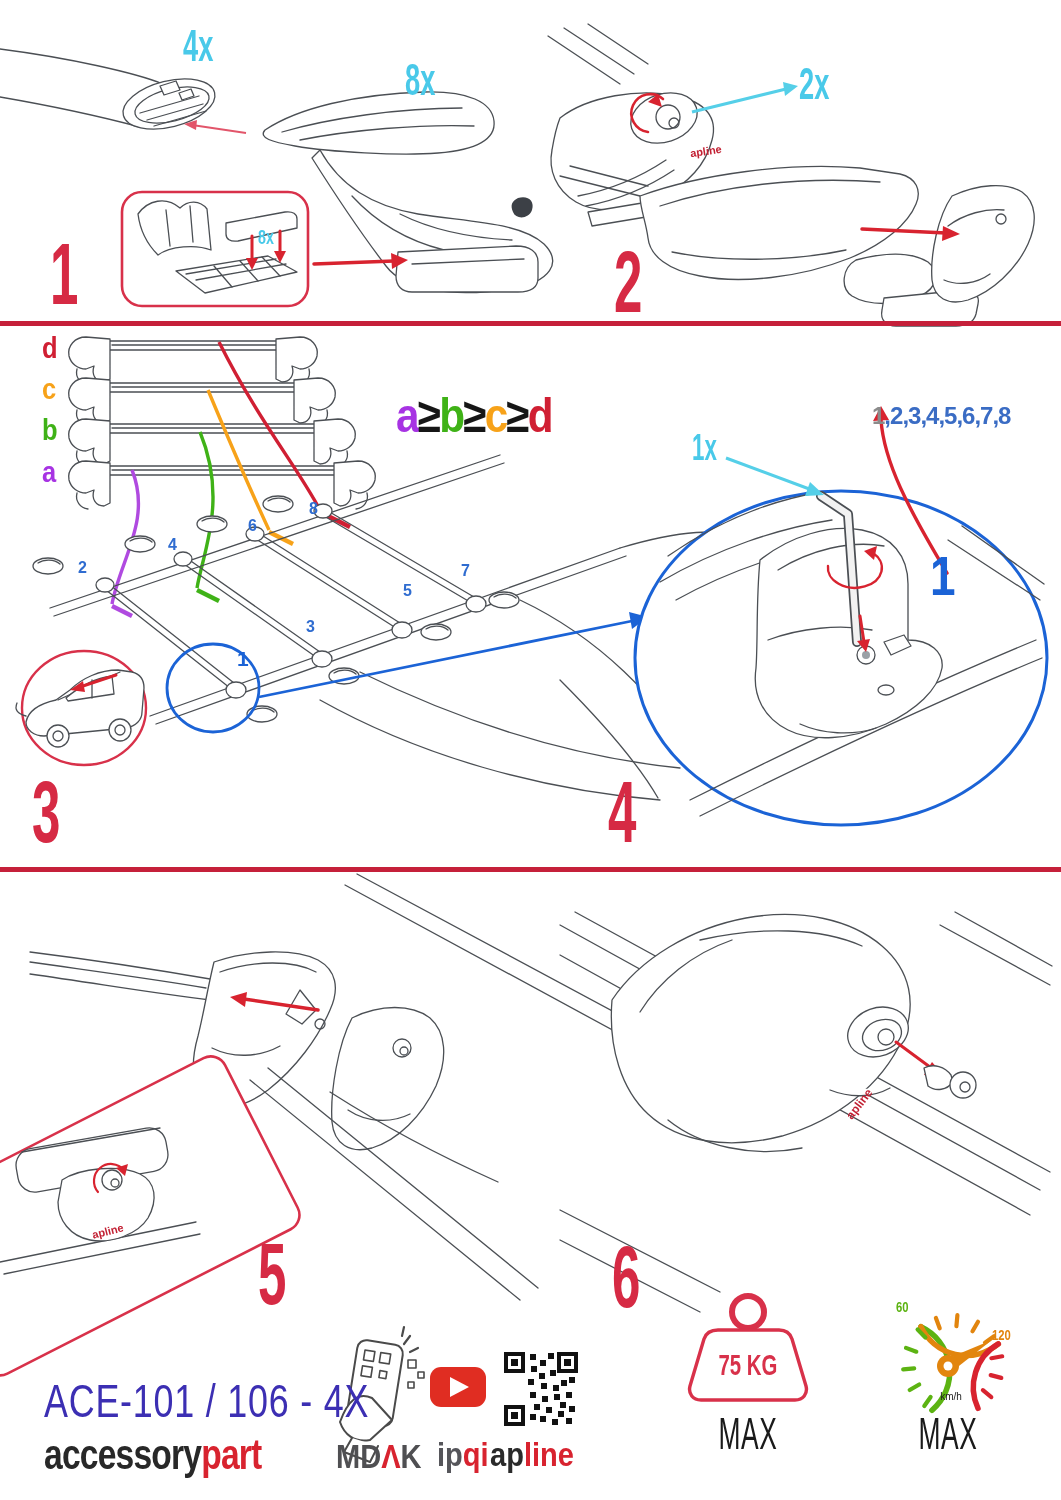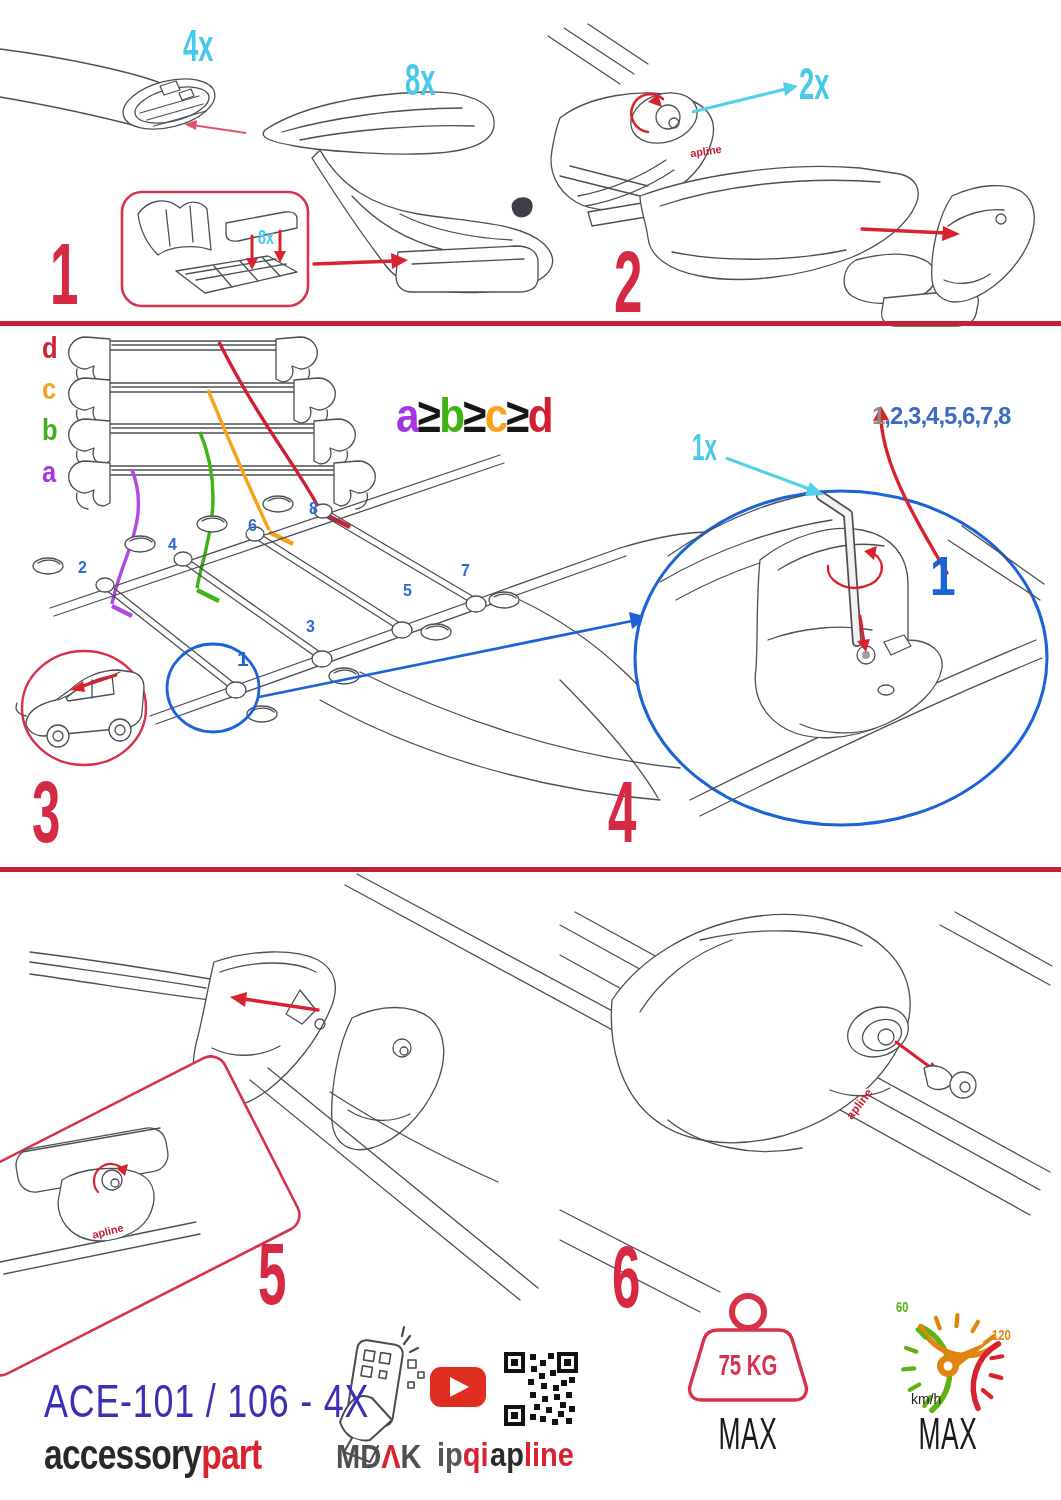--- a/index.html
+++ b/index.html
@@ -441,16 +441,16 @@
 </div>
 <div class="abs partner" style="left:490px;top:1438px">
   <span style="color:#2a2a2a">ap</span><span style="color:#d8232f">line</span>
 </div>
 
 <div class="abs" style="left:688px;top:1350px;width:120px;text-align:center;font-size:30px;font-weight:700;color:#d8314a;transform:scaleX(.68);transform-origin:center top">75 KG</div>
 <div class="abs maxlbl" style="left:688px;top:1412px;width:120px;text-align:center">MAX</div>
 
 <div class="abs" style="left:896px;top:1299px;font-size:15px;font-weight:700;color:#5cb312;transform:scaleX(.75);transform-origin:left top">60</div>
 <div class="abs" style="left:992px;top:1327px;font-size:15px;font-weight:700;color:#e2850e;transform:scaleX(.75);transform-origin:left top">120</div>
-<div class="abs" style="left:911px;top:1392px;width:80px;font-size:14px;color:#222222">km/h</div>
+<div class="abs" style="left:911px;top:1392px;width:80px;text-align:center;font-size:10px;color:#222222">km/h</div>
 <div class="abs maxlbl" style="left:888px;top:1412px;width:120px;text-align:center">MAX</div>
 
 </div>
 
 </body></html>

